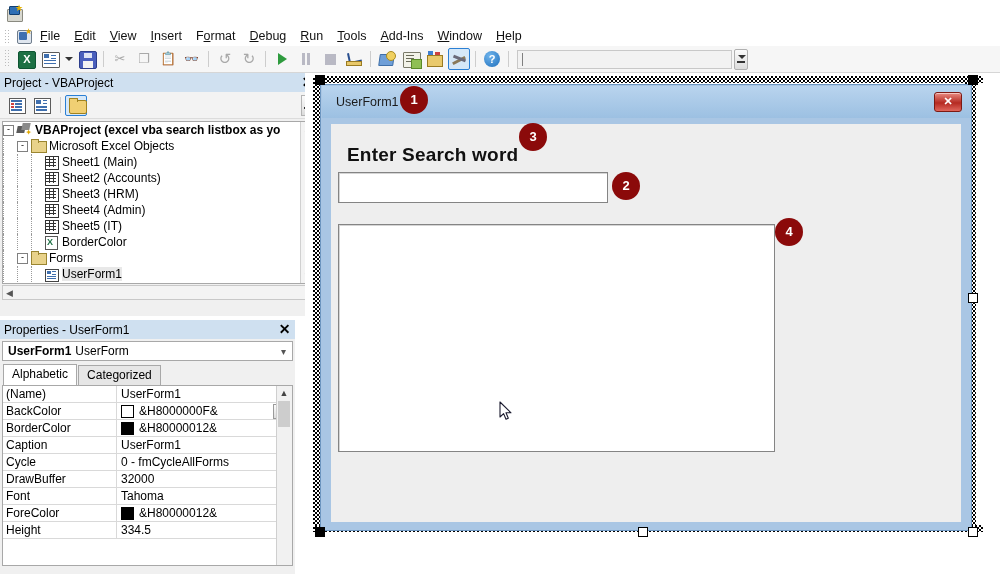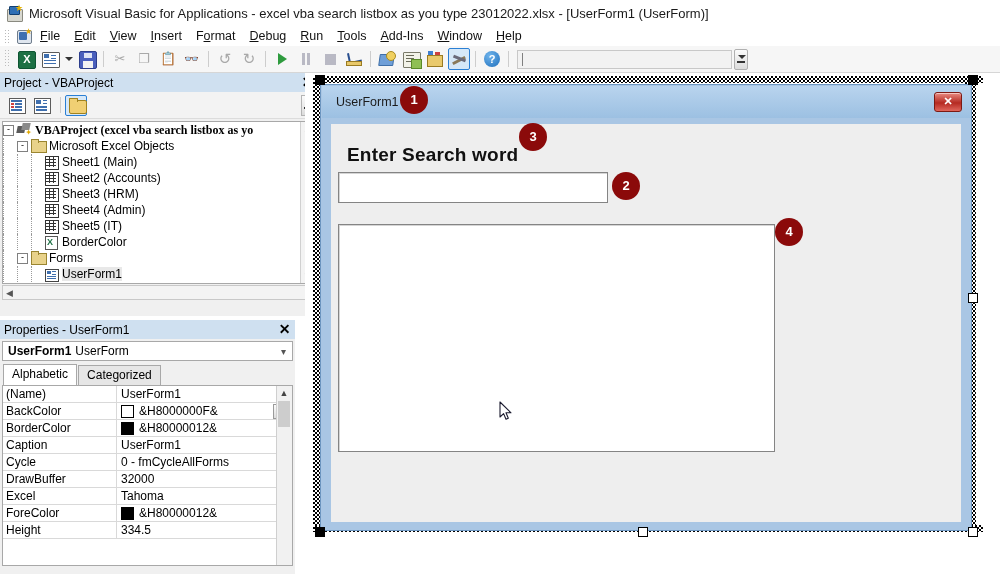--- a/index.html
+++ b/index.html
@@ -146,21 +146,21 @@
   .ic-ofolder:before{content:"";position:absolute;left:-1px;top:-3px;width:6px;height:3px;
      background:#e8d28a;border:1px solid #9a8530;border-bottom:none;}
   .ic-sheet{position:absolute;left:2px;top:1px;width:12px;height:12px;background:#fff;
      border:1px solid #333;}
   .ic-sheet i{position:absolute;background:#333;}
   .ic-book{position:absolute;left:2px;top:1px;width:11px;height:12px;background:#fff;border:1px solid #555;}
   .ic-book .x{position:absolute;left:1px;top:1px;color:#1d7044;font-size:9px;font-weight:bold;line-height:9px;}
   .ic-form{position:absolute;left:2px;top:2px;width:12px;height:11px;background:#fff;border:1px solid #444;}
   .ic-form i{position:absolute;background:#3f6fae;}
   .tlabel{color:#000;}
-  .tlabel.b{font-weight:bold;font-family:Liberation Serif, serif;}
+  .tlabel.b{font-weight:bold;}
   .tlabel.sel{background:#e8e8e8;}
   .vscroll{position:absolute;right:0;top:0;width:14px;bottom:0;background:#f3f3f3;border-left:1px solid #d0d0d0;}
   .vscroll .up,.vscroll .dn{position:absolute;left:0;width:13px;height:14px;color:#555;font-size:9px;text-align:center;line-height:14px;}
   .vscroll .up{top:0;}.vscroll .dn{bottom:0;}
   .hscroll{height:15px;background:#f3f3f3;border:1px solid #c8c8c8;margin:1px 2px 0 2px;
      display:flex;align-items:center;justify-content:space-between;box-sizing:border-box;
      font-size:9px;color:#555;padding:0 3px;}
 
   
   #props{left:0;top:320px;width:295px;height:254px;background:#f0f0f0;box-sizing:border-box;}
@@ -226,21 +226,20 @@
 </style>
 </head>
 <body>
 
 <div class="abs" id="titlebar">
   <span class="vb-logo">
     <span class="sh"></span>
       <span class="bl"></span>
       <span class="st">★</span>
   </span>
-  <span class="ttl">Microsoft Visual Basic for Applications - excel vba search listbox as you type 23012022.xlsx - [UserForm1 (UserForm)]</span>
 </div>
 
 <div class="abs" id="menubar">
   <span class="grip"></span>
   <span id="menu-icon">
     <span class="b"></span>
       <span class="p"></span>
       <span class="y">★</span>
   </span>
   <span class="mi"><u>F</u><span></span>ile</span>
@@ -592,21 +591,21 @@
           <span>0 - fmCycleAllForms</span>
         </div>
       </div>
       <div class="prow">
         <div class="k">DrawBuffer</div>
         <div class="v">
           <span>32000</span>
         </div>
       </div>
       <div class="prow">
-        <div class="k">Excel</div>
+        <div class="k">Font</div>
         <div class="v">
           <span>Tahoma</span>
         </div>
       </div>
       <div class="prow">
         <div class="k">ForeColor</div>
         <div class="v">
           <span class="swatch" style="background: rgb(0, 0, 0);"></span>
           <span>&amp;H80000012&amp;</span>
         </div>

